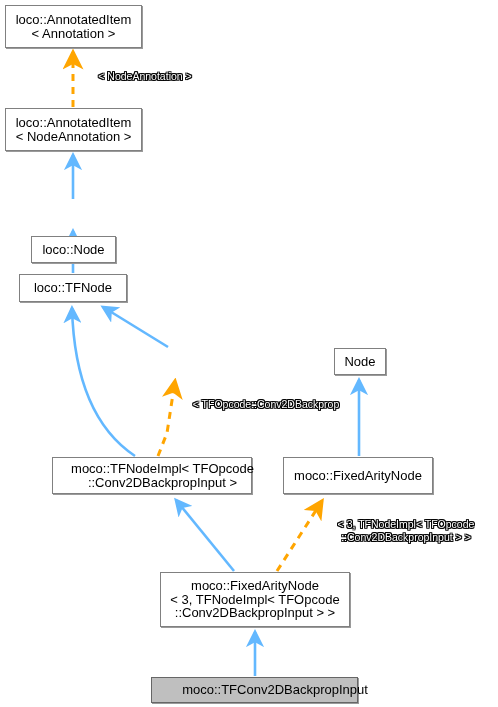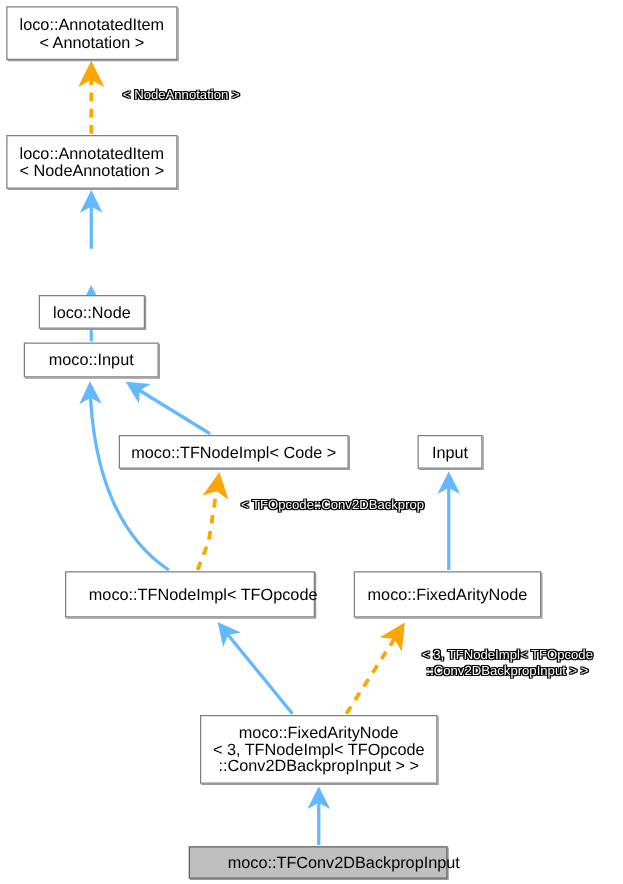--- a/index.html
+++ b/index.html
@@ -94,27 +94,26 @@
 
     <line x1="255" y1="676" x2="255" y2="632" stroke="#63b8ff" stroke-width="2.6" marker-end="url(#arrow-blue)"></line>
   </svg>
 
   <div class="node" style="left:5px; top:5px; width:137px; height:43px;"><div><div>loco::AnnotatedItem</div><div>&lt; Annotation &gt;</div></div></div>
 
   <div class="node" style="left:5px; top:108px; width:137px; height:43px;"><div><div>loco::AnnotatedItem</div><div>&lt; NodeAnnotation &gt;</div></div></div>
 
   <div class="node" style="left:31px; top:200px; width:85px; height:27px;margin-top:36px;"><div><div>loco::Node</div></div></div>
 
-  <div class="node" style="left:19px; top:274px; width:108px; height:28px;"><div><div>moco::Input</div></div></div>
+  <div class="node" style="left:19px; top:274px; width:108px; height:28px;"><div><div>loco::TFNode</div></div></div>
 
-  <div class="node" style="left:95px; top:348px; width:184px; height:27px;"><div><div>moco::TFNodeImpl&lt; Code &gt;</div></div></div>
 
-  <div class="node" style="left:334px; top:348px; width:52px; height:27px;"><div><div>Input</div></div></div>
+  <div class="node" style="left:334px; top:348px; width:52px; height:27px;"><div><div>Node</div></div></div>
 
-  <div class="node" style="left:52px; top:457px; width:200px; height:37px;padding-left:21px;"><div><div>moco::TFNodeImpl&lt; TFOpcode</div></div></div>
+  <div class="node" style="left:52px; top:457px; width:200px; height:37px;padding-left:21px;"><div><div>moco::TFNodeImpl&lt; TFOpcode</div><div>::Conv2DBackpropInput &gt;</div></div></div>
 
   <div class="node" style="left:283px; top:457px; width:150px; height:37px;"><div><div>moco::FixedArityNode</div></div></div>
 
   <div class="node" style="left:160px; top:572px; width:190px; height:55px;"><div><div>moco::FixedArityNode</div><div>&lt; 3, TFNodeImpl&lt; TFOpcode</div><div>::Conv2DBackpropInput &gt; &gt;</div></div></div>
 
   <div class="node current" style="left:151px; top:677px; width:207px; height:26px;padding-left:41px;"><div><div>moco::TFConv2DBackpropInput</div></div></div>
 
   <div class="edge-label" style="left:80px; top:70px; width:130px;"><div>&lt; NodeAnnotation &gt;</div></div>
 
   <div class="edge-label" style="left:168px; top:398px; width:196px;text-align:center;"><div>&lt; TFOpcode::Conv2DBackprop</div></div>

